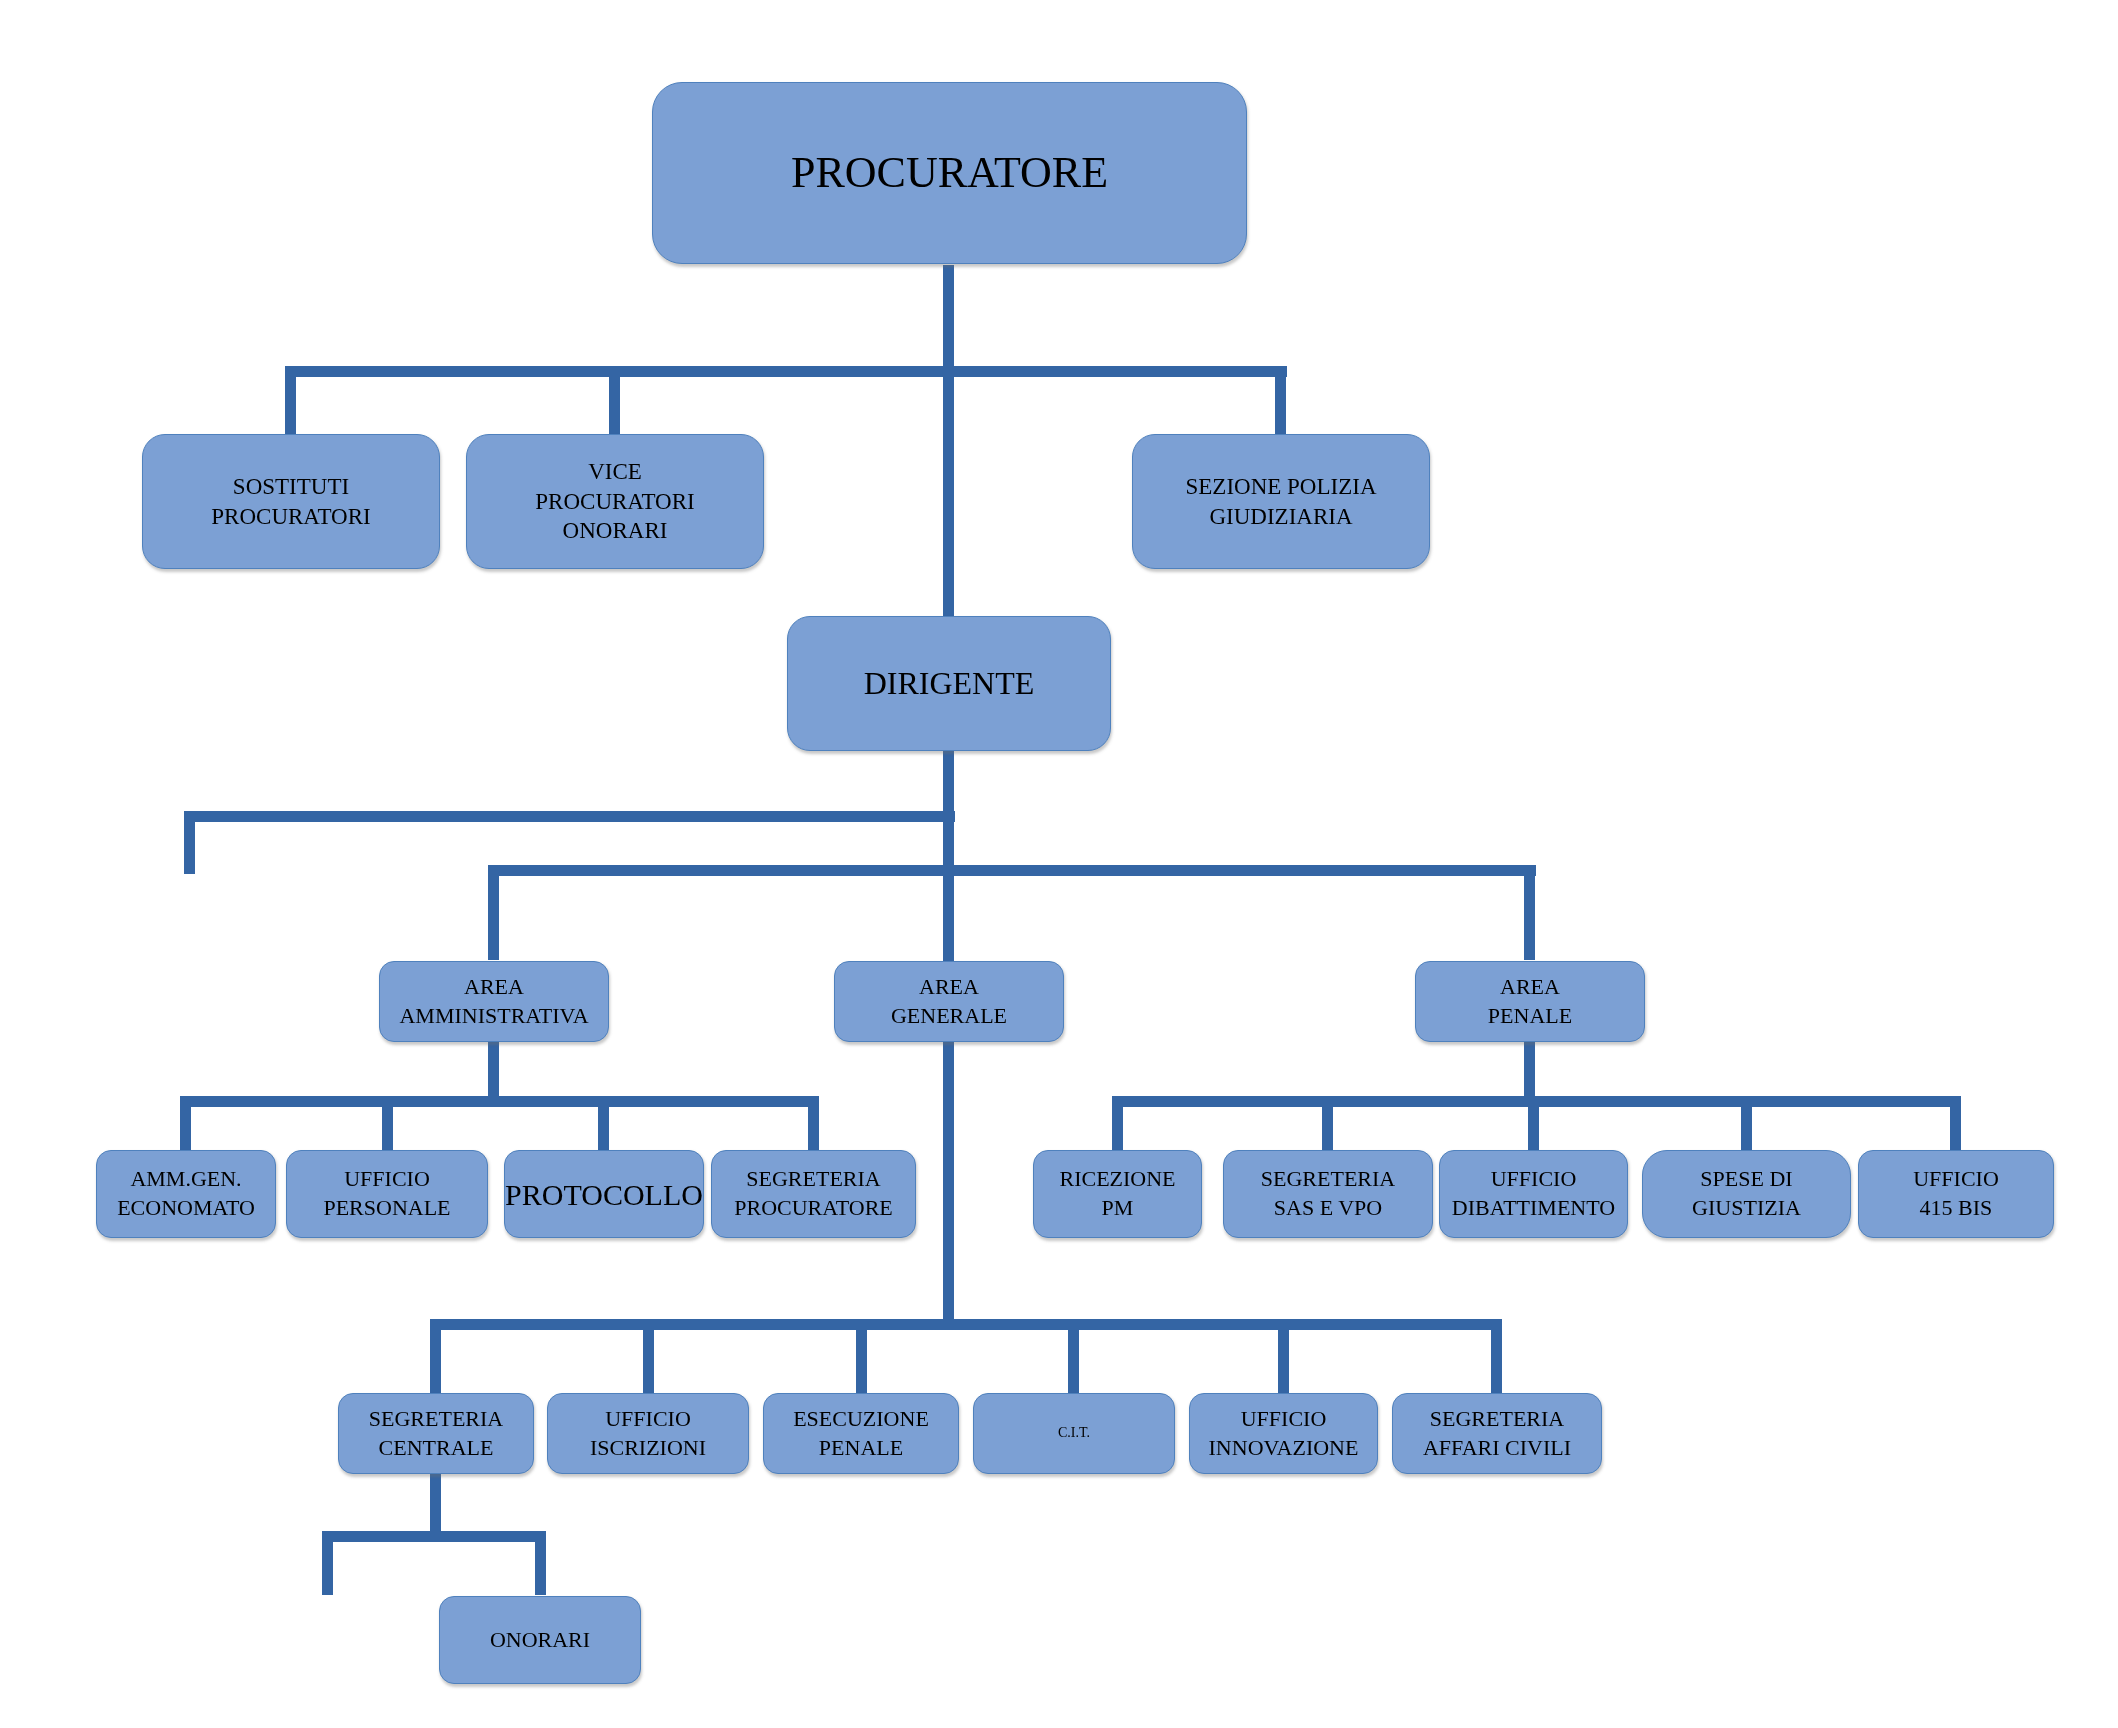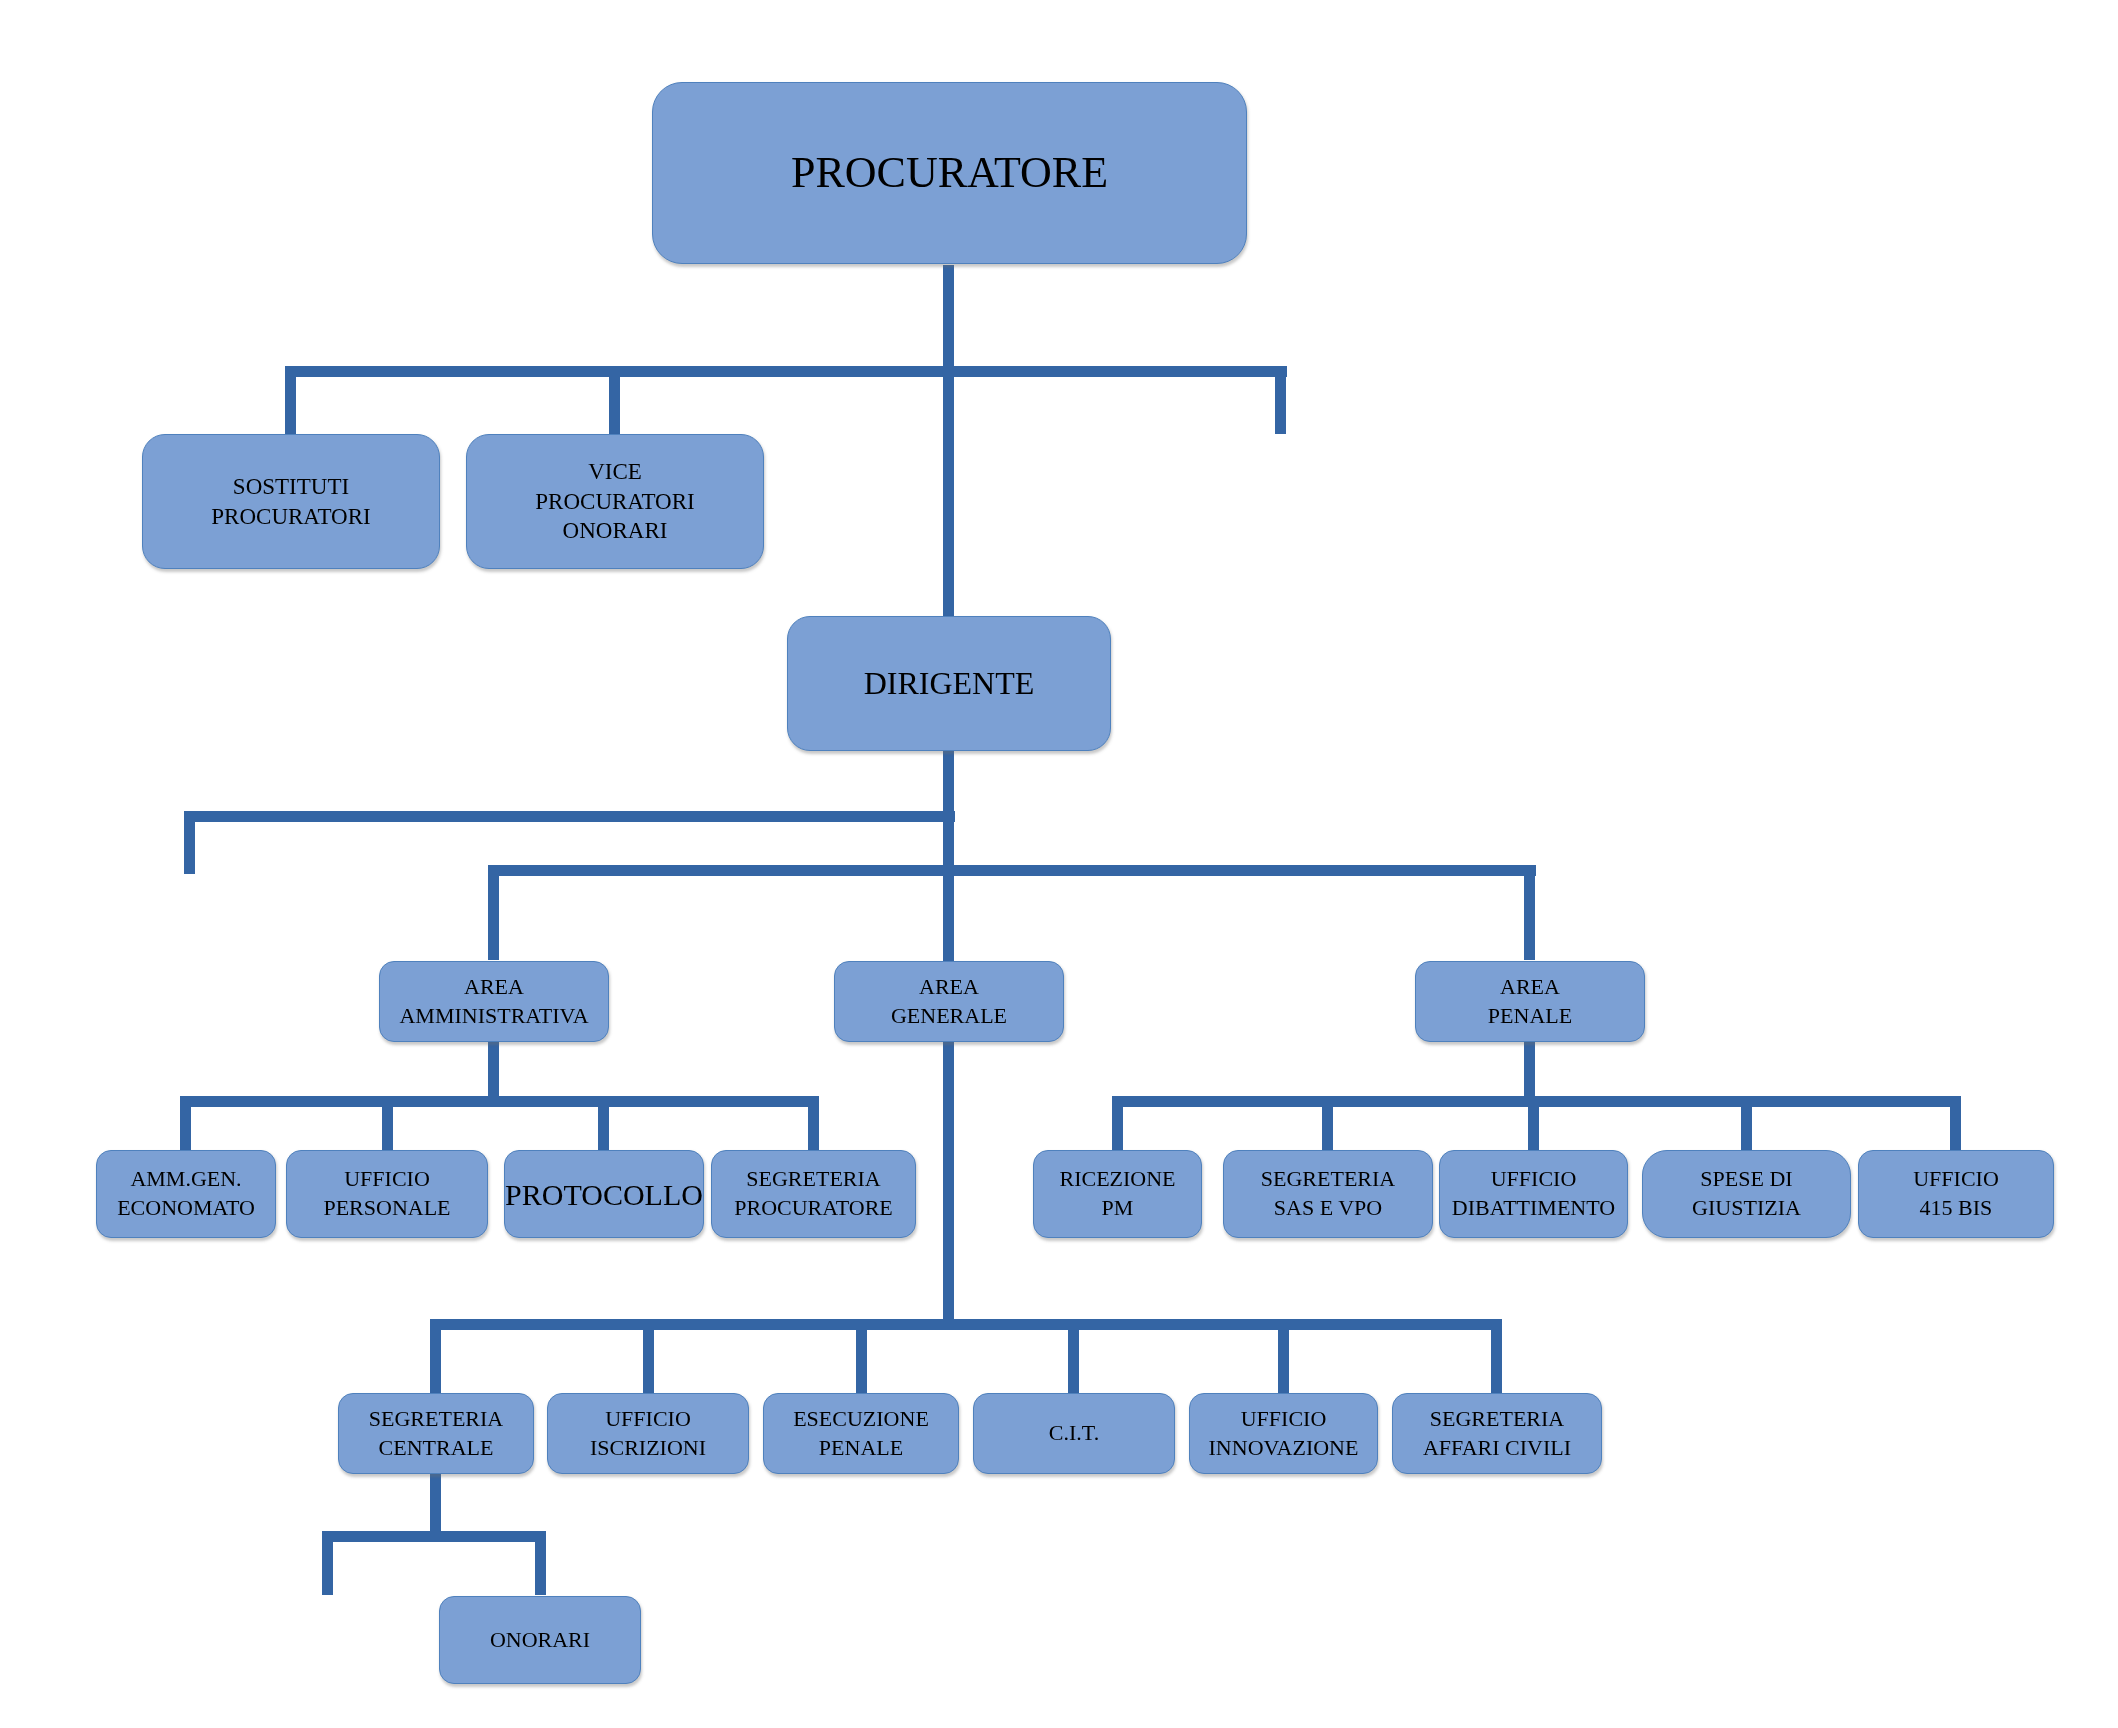--- a/index.html
+++ b/index.html
@@ -78,20 +78,22 @@
   <div class="vl" style="left:322px;top:1523px;height:64px"></div>
   <div class="vl" style="left:535px;top:1523px;height:64px"></div>
 
   <div class="node" style="left:652px;top:74px;width:595px;height:182px;font-size:44px;border-radius:30px">PROCURATORE</div>
 
   <div class="node" style="left:142px;top:426px;width:298px;height:135px;font-size:23px;border-radius:23px">SOSTITUTI
 PROCURATORI</div>
   <div class="node" style="left:466px;top:426px;width:298px;height:135px;font-size:23px;border-radius:23px">VICE
 PROCURATORI
 ONORARI</div>
+  <div class="node" style="left:1132px;top:426px;width:298px;height:135px;font-size:23px;border-radius:23px">SEZIONE POLIZIA
+GIUDIZIARIA</div>
 
   <div class="node" style="left:787px;top:608px;width:324px;height:135px;font-size:32px;border-radius:23px">DIRIGENTE</div>
 
 
   <div class="node" style="left:379px;top:953px;width:230px;height:81px;font-size:22px;border-radius:15px">AREA
 AMMINISTRATIVA</div>
   <div class="node" style="left:834px;top:953px;width:230px;height:81px;font-size:22px;border-radius:15px">AREA
 GENERALE</div>
   <div class="node" style="left:1415px;top:953px;width:230px;height:81px;font-size:22px;border-radius:15px">AREA
 PENALE</div>
@@ -114,21 +116,21 @@
 GIUSTIZIA</div>
   <div class="node" style="left:1858px;top:1142px;width:196px;height:88px;font-size:22px;border-radius:15px">UFFICIO
 415 BIS</div>
 
   <div class="node" style="left:338px;top:1385px;width:196px;height:81px;font-size:22px;border-radius:15px">SEGRETERIA
 CENTRALE</div>
   <div class="node" style="left:547px;top:1385px;width:202px;height:81px;font-size:22px;border-radius:15px">UFFICIO
 ISCRIZIONI</div>
   <div class="node" style="left:763px;top:1385px;width:196px;height:81px;font-size:22px;border-radius:15px">ESECUZIONE
 PENALE</div>
-  <div class="node" style="left:973px;top:1385px;width:202px;height:81px;font-size:22px;border-radius:15px">C.I.T.</div>
+  <div class="node" style="left:973px;top:1385px;width:202px;height:81px;font-size:14px;border-radius:15px">C.I.T.</div>
   <div class="node" style="left:1189px;top:1385px;width:189px;height:81px;font-size:22px;border-radius:15px">UFFICIO
 INNOVAZIONE</div>
   <div class="node" style="left:1392px;top:1385px;width:210px;height:81px;font-size:22px;border-radius:15px">SEGRETERIA
 AFFARI CIVILI</div>
 
   <div class="node" style="left:439px;top:1588px;width:202px;height:88px;font-size:22px;border-radius:15px">ONORARI</div>
 
 </div>
 
 

